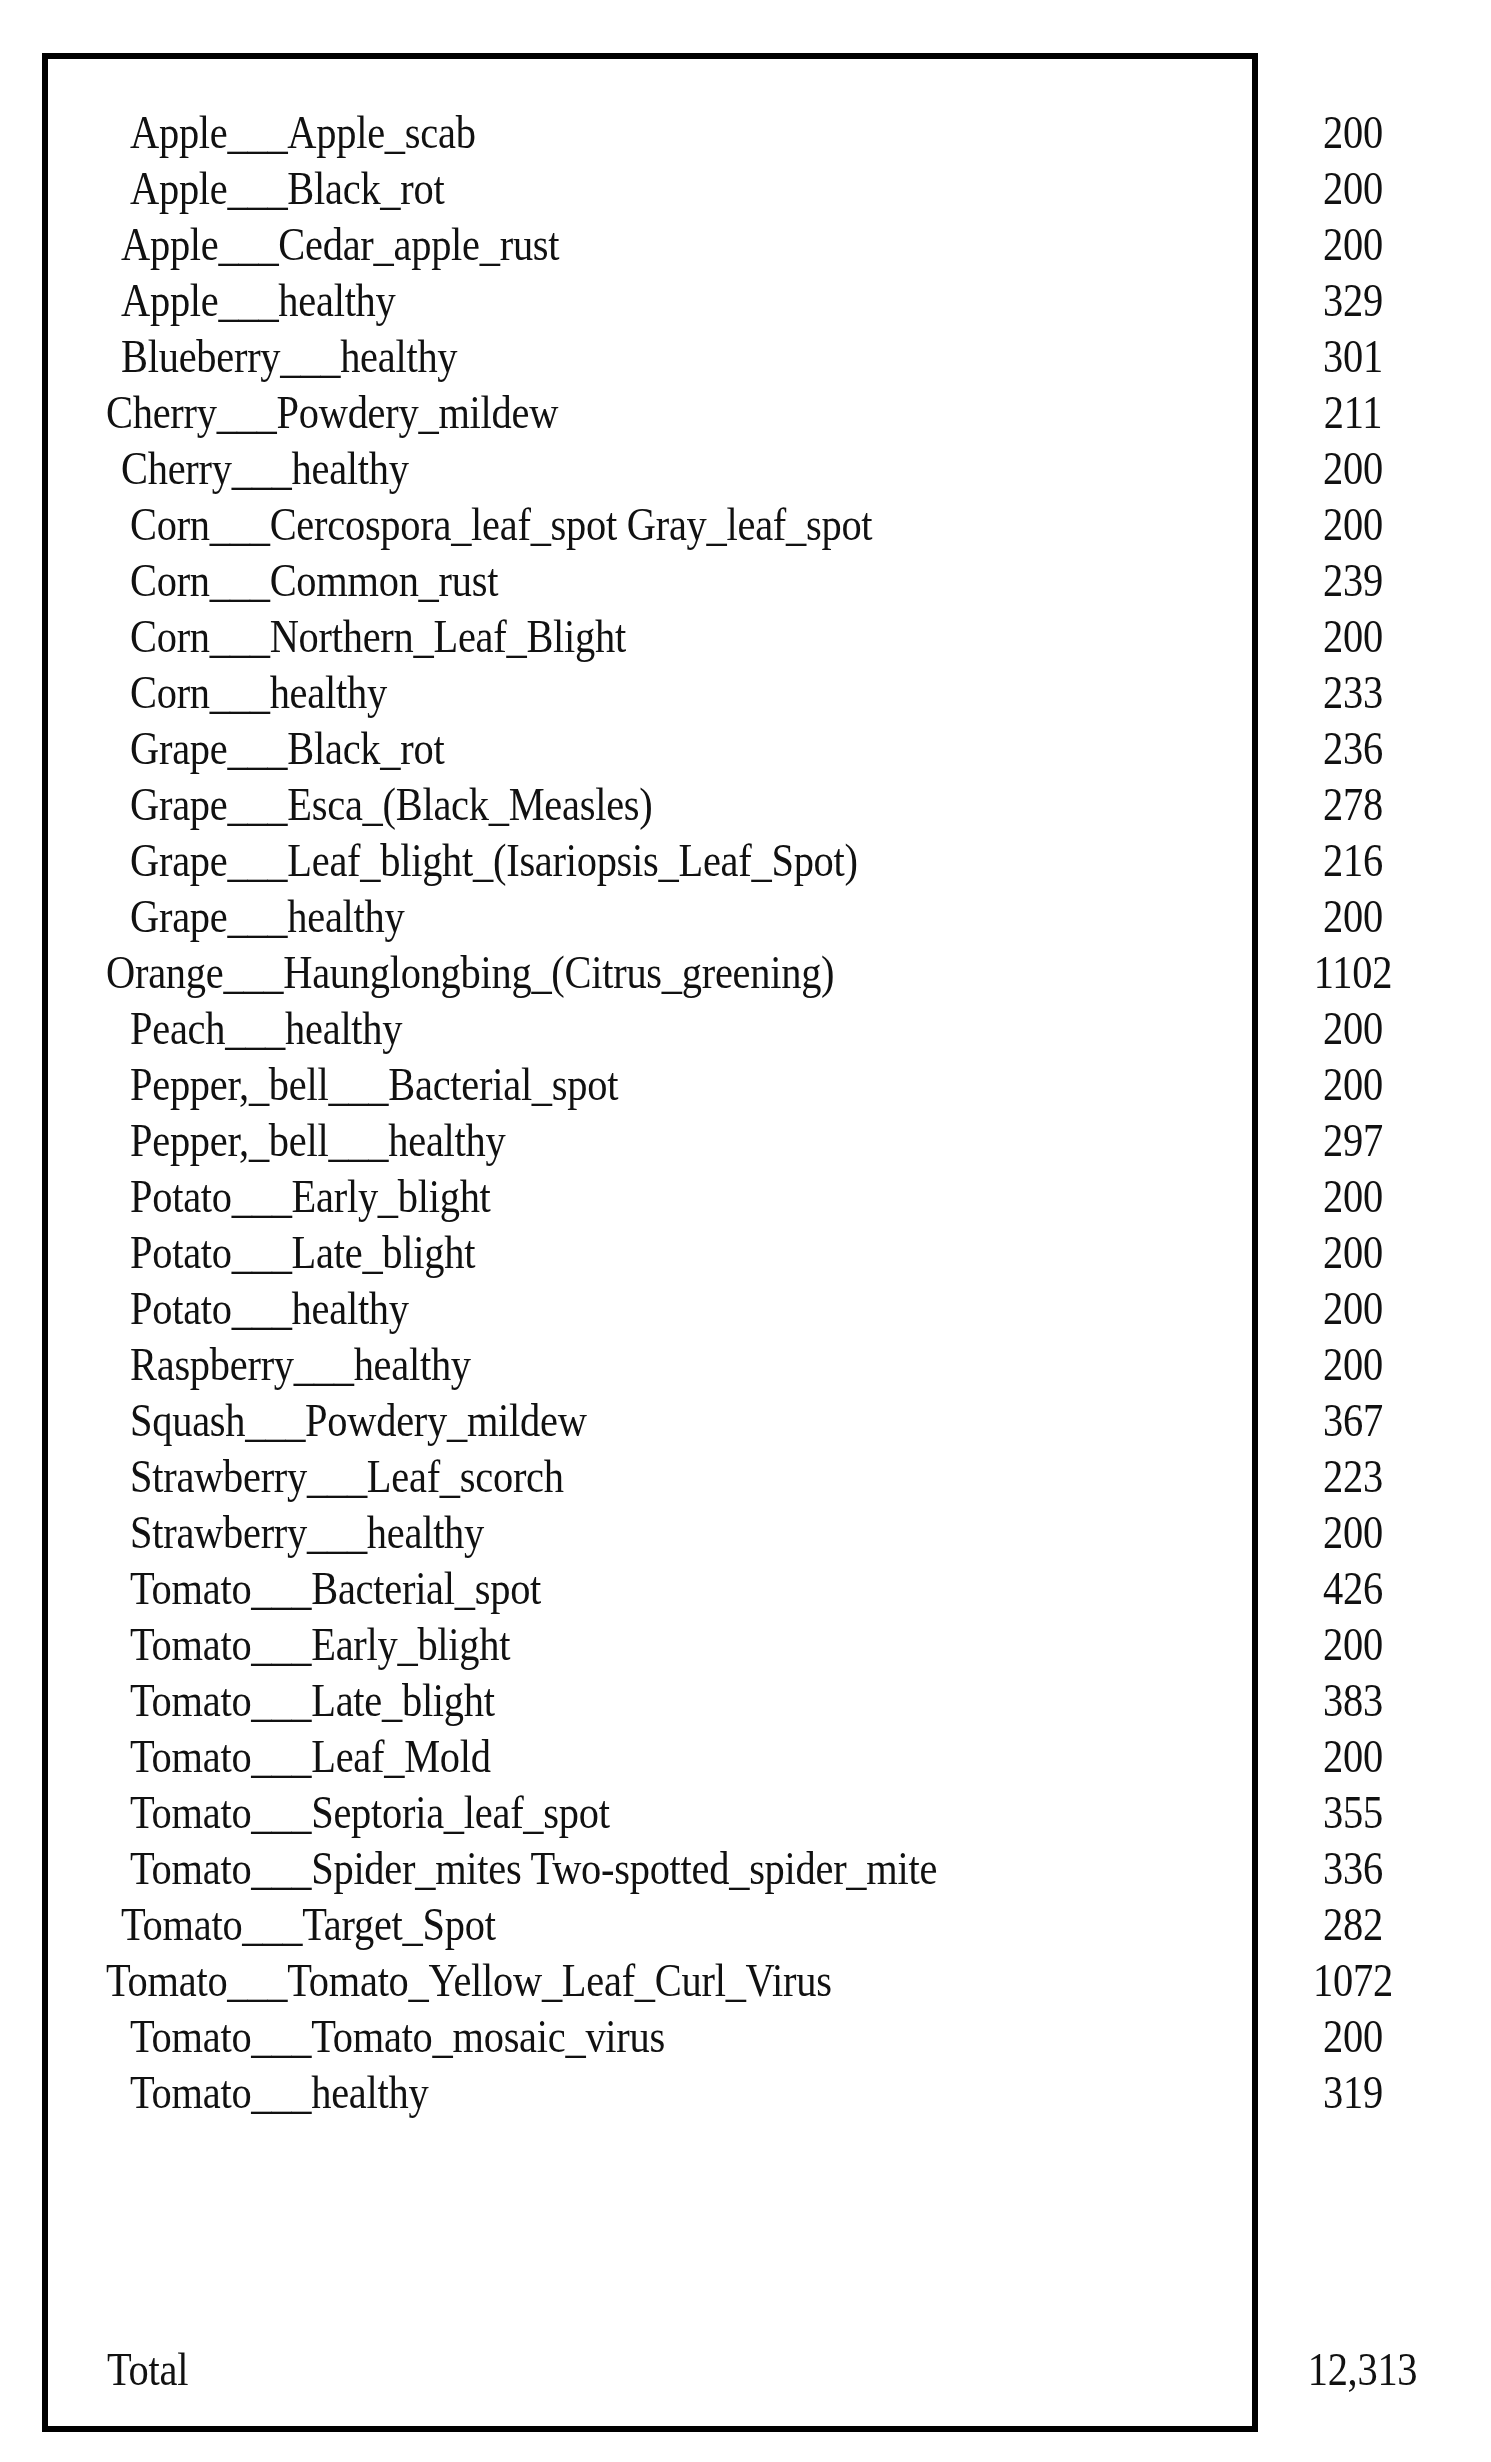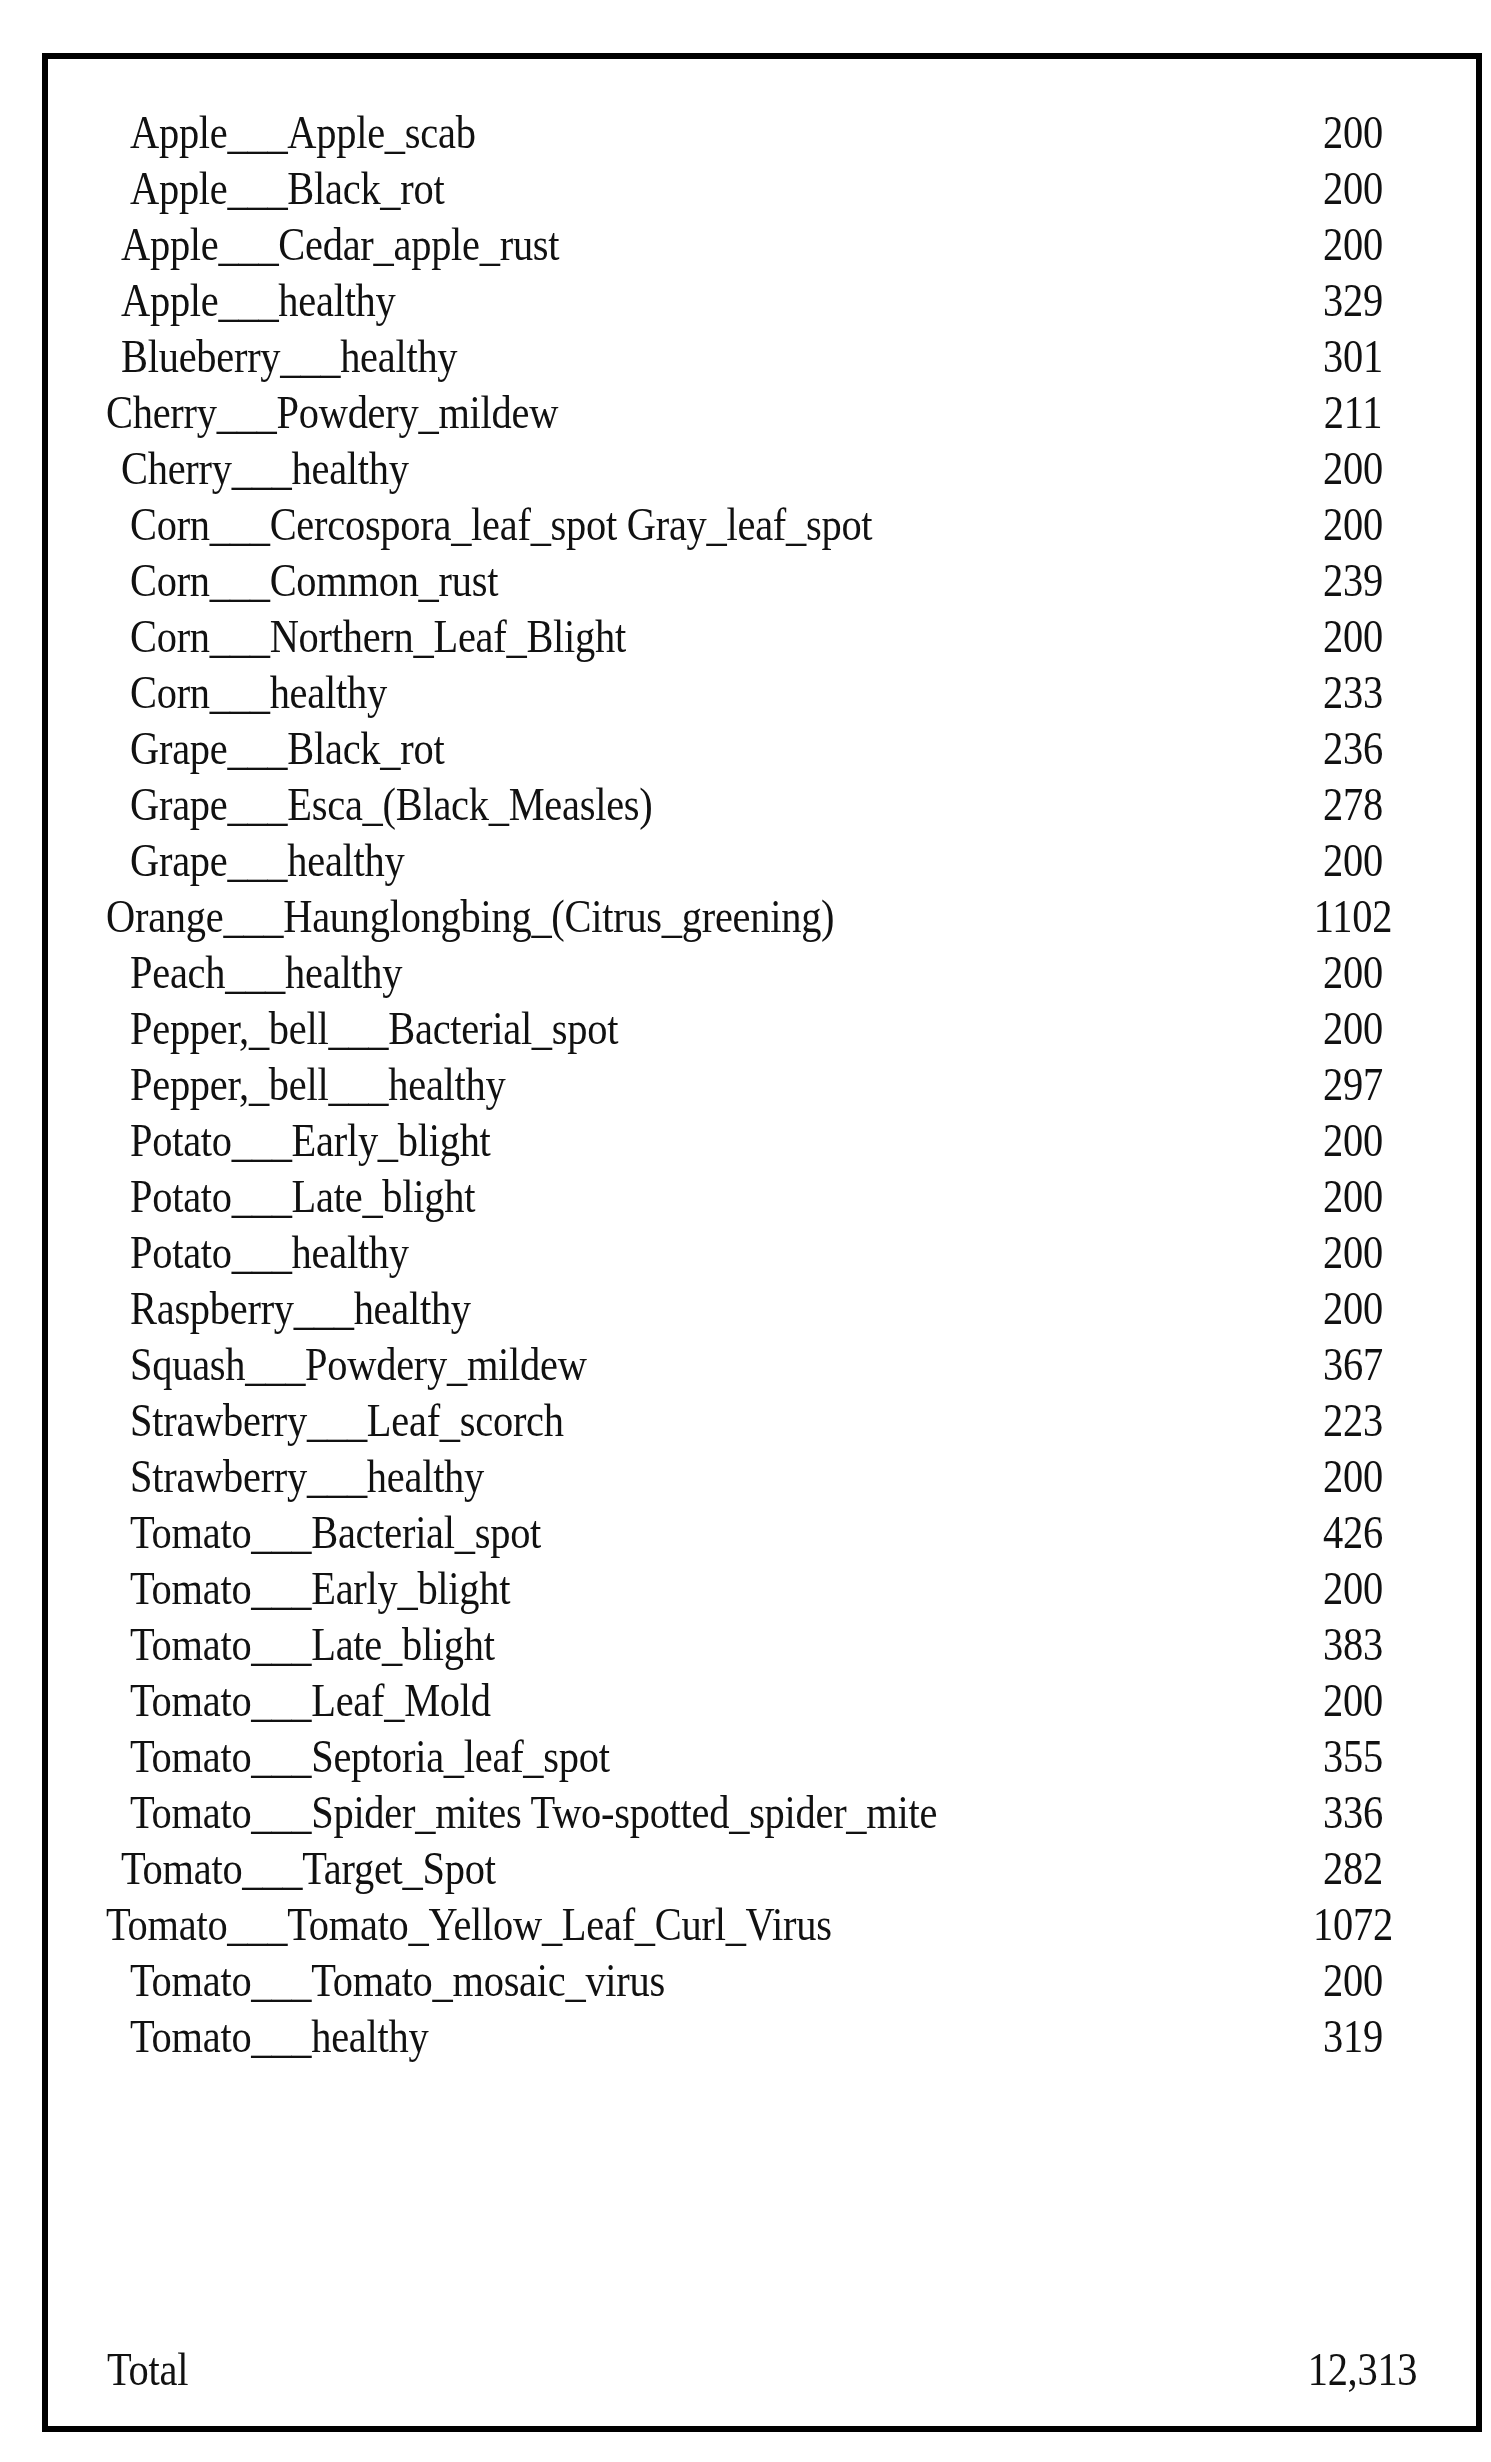--- a/index.html
+++ b/index.html
@@ -12,21 +12,21 @@
       height: 2462px;
       position: relative;
       overflow: hidden;
       font-family: "Liberation Serif", "DejaVu Serif", serif;
       color: #111111;
     }
     .table-frame {
       position: absolute;
       left: 42px;
       top: 53px;
-      width: 1440px;
+      width: 1216px;
       height: 2379px;
       box-sizing: border-box;
       border: 6.5px solid #000000;
       background: #ffffff;
     }
     .rows {
       position: absolute;
       left: 0;
       top: 45px;
       width: 100%;
@@ -124,20 +124,24 @@
         <span class="label">Corn___healthy</span>
         <span class="count">233</span>
       </div>
       <div class="row indent-2">
         <span class="label">Grape___Black_rot</span>
         <span class="count">236</span>
       </div>
       <div class="row indent-2">
         <span class="label">Grape___Esca_(Black_Measles)</span>
         <span class="count">278</span>
+      </div>
+      <div class="row indent-2">
+        <span class="label">Grape___Leaf_blight_(Isariopsis_Leaf_Spot)</span>
+        <span class="count">216</span>
       </div>
       <div class="row indent-2">
         <span class="label">Grape___healthy</span>
         <span class="count">200</span>
       </div>
       <div class="row indent-0">
         <span class="label">Orange___Haunglongbing_(Citrus_greening)</span>
         <span class="count">1102</span>
       </div>
       <div class="row indent-2">

